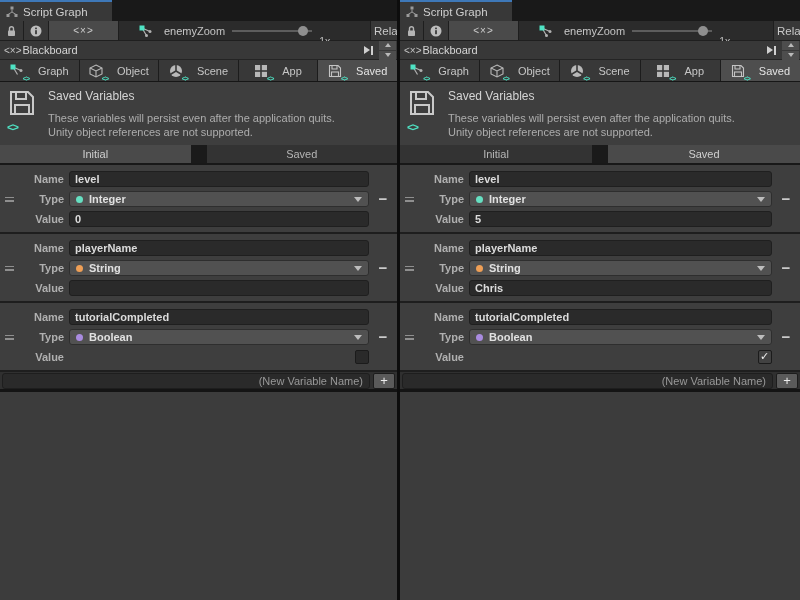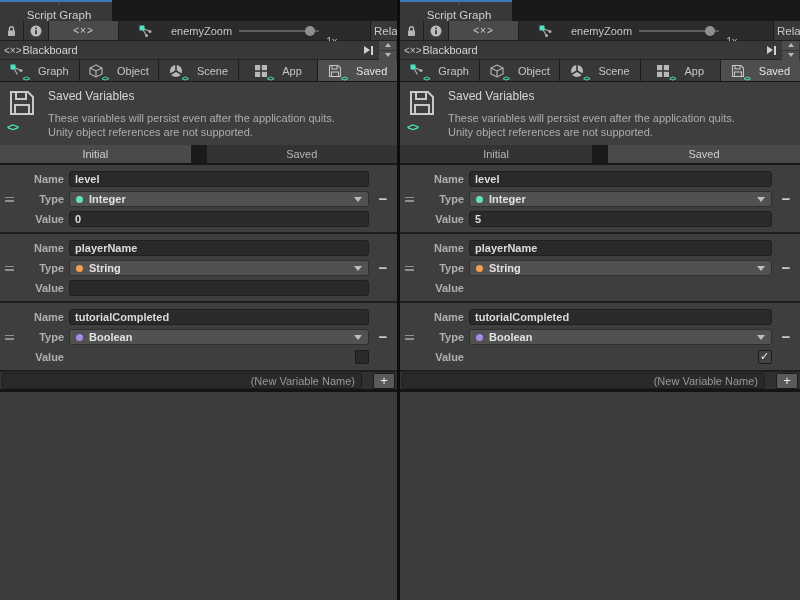--- a/index.html
+++ b/index.html
@@ -4,31 +4,31 @@
 <style>
   * { margin:0; padding:0; box-sizing:border-box; }
   html,body { width:800px; height:600px; overflow:hidden; background:#0d0d0d;
     font-family:"Liberation Sans","DejaVu Sans",sans-serif; }
   .screen { display:flex; width:800px; height:600px; background:#0d0d0d; }
   .panel { width:397px; height:600px; display:flex; flex-direction:column; background:#3c3c3c; margin-right:3px; }
   .screen > div.panel:last-of-type { width:400px; margin-right:0; }
 
   
   .tabstrip { height:21px; background:#191919; display:flex; flex:none; }
-  .wtab { width:112px; background:#383838; border-top:2px solid #3e78b8; display:flex; align-items:center; padding-left:6px; gap:5px;flex-direction:column; }
+  .wtab { width:112px; background:#383838; border-top:2px solid #3e78b8; display:flex; align-items:center; padding-left:6px; gap:5px; }
   .wtab-label { font-size:11.5px; color:#cfcfcf; white-space:nowrap; }
 
   
   .toolbar { height:20px; background:#2b2b2b; display:flex; align-items:stretch; flex:none; border-bottom:1px solid #1f1f1f; }
   .tbtn { background:#383838; border-right:1px solid #1e1e1e; display:flex; align-items:center; justify-content:center; color:#c6c6c6; }
   .lockbtn { width:24px; }
   .infobtn { width:25px; }
   .varsbtn { width:70px; font-size:10px; letter-spacing:1px; color:#cccccc; }
   .varsbtn.active { background:#4a4a4a; }
-  .tool-graphref { display:flex; align-items:center; gap:19px; margin-left:20px; color:#c9c9c9; font-size:11px; }
+  .tool-graphref { display:flex; align-items:center; gap:12px; margin-left:20px; color:#c9c9c9; font-size:11px; }
   .zoom-group { flex:1; display:flex; align-items:center; justify-content:flex-start; gap:7px; padding-right:6px; }
   .zoom-label { font-size:11px; color:#c2c2c2; }
   .slider { position:relative; width:80px; height:12px; }
   .slider .track { position:absolute; left:0; right:0; top:5px; height:2px; background:#5d5d5d; }
   .slider .thumb { position:absolute; left:66px; top:1px; width:10px; height:10px; border-radius:50%; background:#8f8f8f; }
   .zoom-val { font-size:10.5px; color:#bdbdbd;margin-top:20px; }
   .relbtn { width:27px; border-left:1px solid #1e1e1e; border-right:none; font-size:11.5px; color:#c9c9c9; overflow:hidden; justify-content:flex-start; padding-left:3px; white-space:nowrap; }
 
   
   .bboard { height:19px; background:#383838; border-bottom:1px solid #242424; display:flex; align-items:center; padding-left:4px; flex:none; }
@@ -78,21 +78,21 @@
   .dd { width:0; height:0; border-left:4px solid transparent; border-right:4px solid transparent; border-top:5px solid #bdbdbd; margin-right:6px; }
   .vcheck { display:none; width:14px; height:14px; background:#2a2a2a; border:1px solid #1b1b1b; border-radius:2px; position:relative; }
   .vcheck.on { display:block; }
   .vcheck.checked { background:#424242; }
   .vcheck.checked::after { content:"✓"; position:absolute; left:1px; top:-1px; font-size:11px; color:#efefef; }
   .vline .vcheck { margin-right:auto; }
   .vside { width:28px; display:flex; align-items:center; justify-content:center; }
   .vminus { color:#d2d2d2; font-size:15px; line-height:14px; cursor:default; }
 
   
-  .newrow { height:20px; background:#303030; display:flex; align-items:center; padding:0 2px; gap:11px; flex:none; border-bottom:3px solid #141414; }
+  .newrow { height:20px; background:#303030; display:flex; align-items:center; padding:0 2px; gap:3px; flex:none; border-bottom:3px solid #141414; }
   .nfield { flex:1; height:16px; background:#2a2a2a; border:1px solid #1e1e1e; border-radius:3px; display:flex; align-items:center; justify-content:flex-end; padding:0 6px; }
   .ph { font-size:11px; color:#989898; }
   .plus { width:22px; height:16px; background:#5a5a5a; border:1px solid #1c1c1c; border-radius:2px; color:#ececec; font-size:13px; line-height:14px; text-align:center; }
 
   .emptyarea { flex:1; background:#3c3c3c; }
 
   svg { display:block; }
 </style>
 </head>
 <body>
@@ -538,20 +538,21 @@
             <div class="vline">
               <span class="vlabel">Type</span>
               <div class="vdrop">
                 <span class="dot" style="background: rgb(239, 159, 86);"></span>
                 <span class="vtype">String</span>
                 <i class="dd"></i>
               </div>
             </div>
             <div class="vline">
               <span class="vlabel">Value</span>
+              <div class="vfield vval">Chris</div>
 
             </div>
           </div>
           <div class="vside">
             <div class="vminus">−</div>
           </div>
         </div>
 
         <div class="vrow">
           <div class="vhandle">

